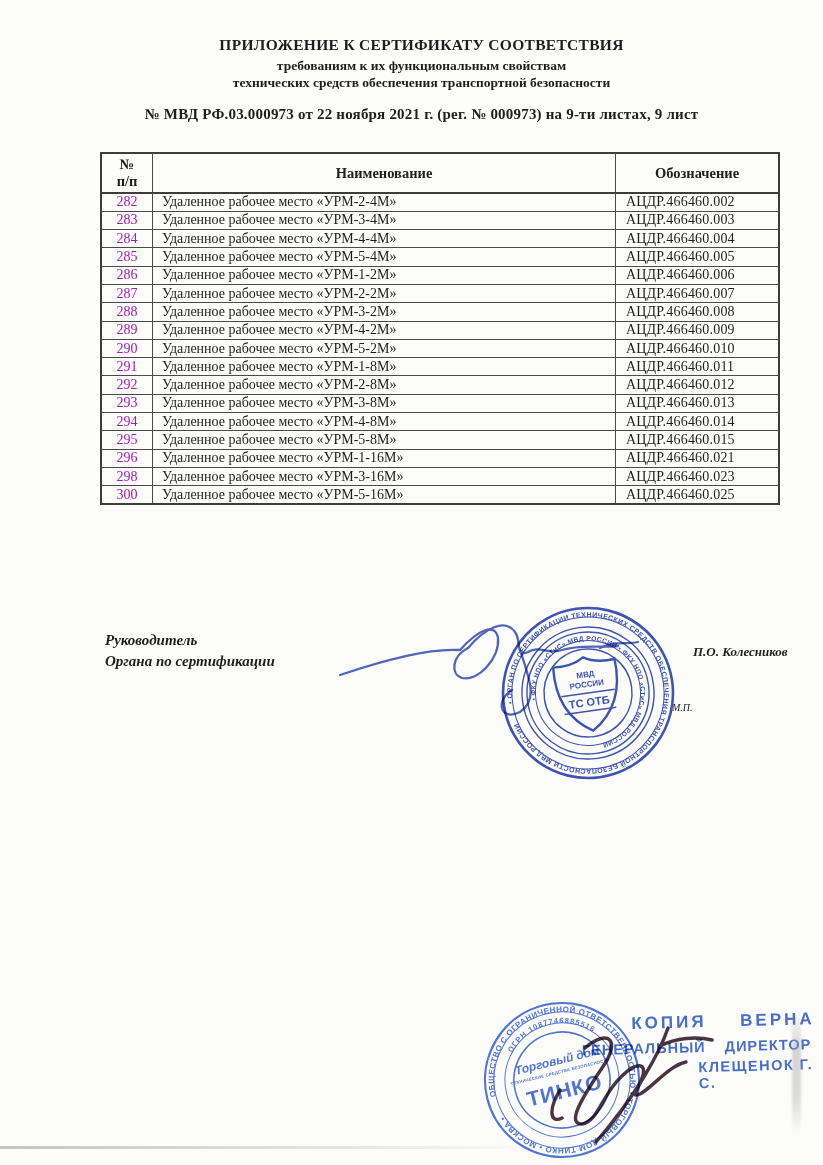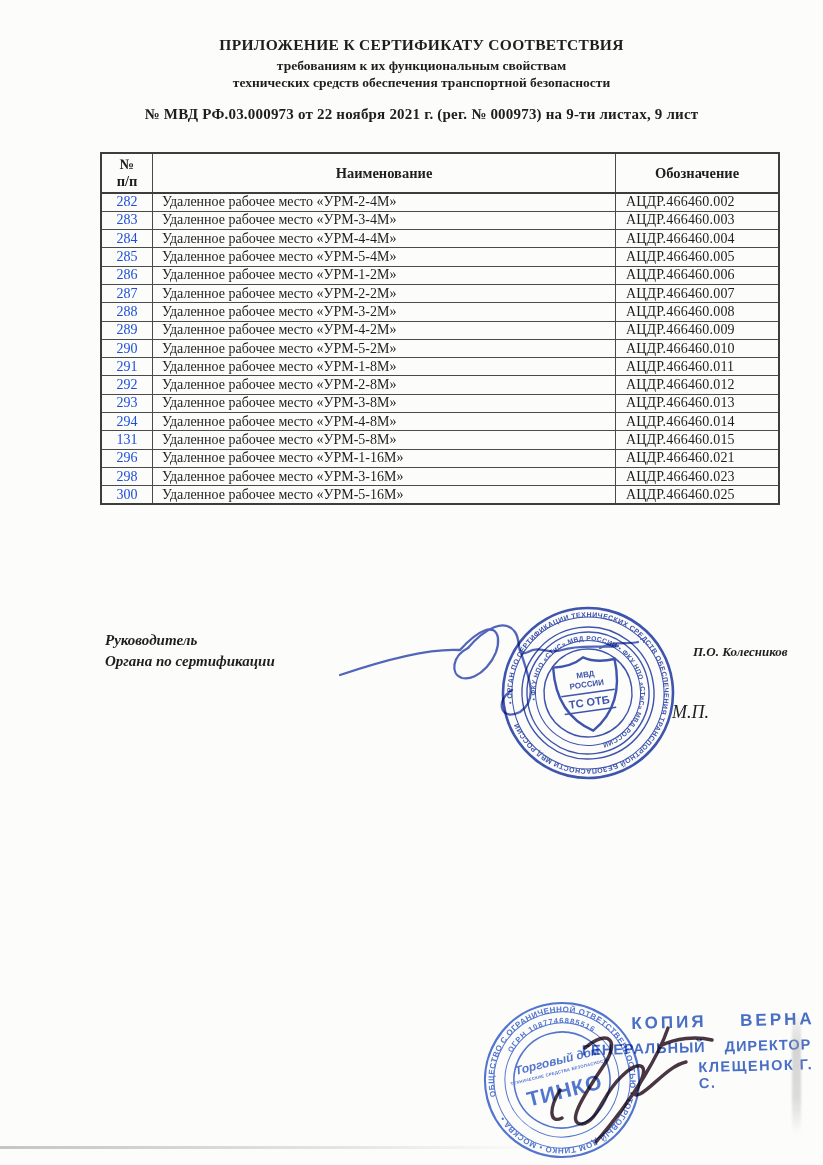--- a/index.html
+++ b/index.html
@@ -20,30 +20,30 @@
   table.items{position:absolute; top:152px; left:100px; width:662px;
     border-collapse:collapse; table-layout:fixed;}
   table.items th, table.items td{border:1px solid #4a4a4a;}
   table.items{border:2px solid #3d3d3d;}
   th{font-size:14.5px; font-weight:bold; height:36px; line-height:17px; padding:1px 2px;}
   th.col-num{width:46px;}
   th.col-name{width:458px;}
   th.col-code{width:158px;}
   tr.row{height:18.3px;}
   td{font-size:14px; line-height:14px; padding:0; white-space:nowrap; overflow:hidden;}
-  td.c-num{text-align:center; color:#1d4ed8;}
+  td.c-num{text-align:center; color:#a21caf;}
   td.c-name{padding-left:9px;}
   td.c-code{padding-left:10px; letter-spacing:.2px;}
   thead tr{border-bottom:2px solid #3d3d3d;}
   
   .role-block{position:absolute; left:105px; top:630px; font-size:15px; font-weight:bold;
     font-style:italic; line-height:21px;}
   .signer-name{position:absolute; left:648px; top:644px; font-size:13px;
     font-weight:bold; font-style:italic;margin-left:45px;}
-  .mp-mark{position:absolute; left:672px; top:702px; font-size:18px; font-style:italic;}
+  .mp-mark{position:absolute; left:672px; top:702px; font-size:10px; font-style:italic;}
   
   .stamp, .sig{position:absolute; mix-blend-mode:multiply;}
   .cert-stamp{left:498px; top:603px; width:180px; height:180px; opacity:.92; transform:rotate(-8deg);}
   .cert-stamp *{fill:none; stroke:var(--stamp_blue,#2e46a8);}
   .cert-stamp text, .cert-stamp textPath{stroke:none; fill:var(--stamp_blue,#2e46a8);
     font-family:"Liberation Sans",sans-serif; font-weight:bold;}
   .company-stamp{left:482px; top:1000px; width:160px; height:160px; opacity:.95; transform:rotate(-14deg);}
   .company-stamp *{fill:none; stroke:var(--company_blue,#4a6fd0);}
   .company-stamp text, .company-stamp textPath{stroke:none; fill:var(--company_blue,#4a6fd0);
     font-family:"Liberation Sans",sans-serif; font-weight:bold;}
@@ -162,21 +162,21 @@
           <td class="c-code">АЦДР.466460.013</td>
         </tr>
 
         <tr class="row">
           <td class="c-num">294</td>
           <td class="c-name">Удаленное рабочее место «УРМ-4-8М»</td>
           <td class="c-code">АЦДР.466460.014</td>
         </tr>
 
         <tr class="row">
-          <td class="c-num">131</td>
+          <td class="c-num">295</td>
           <td class="c-name">Удаленное рабочее место «УРМ-5-8М»</td>
           <td class="c-code">АЦДР.466460.015</td>
         </tr>
 
         <tr class="row">
           <td class="c-num">296</td>
           <td class="c-name">Удаленное рабочее место «УРМ-1-16М»</td>
           <td class="c-code">АЦДР.466460.021</td>
         </tr>
 

